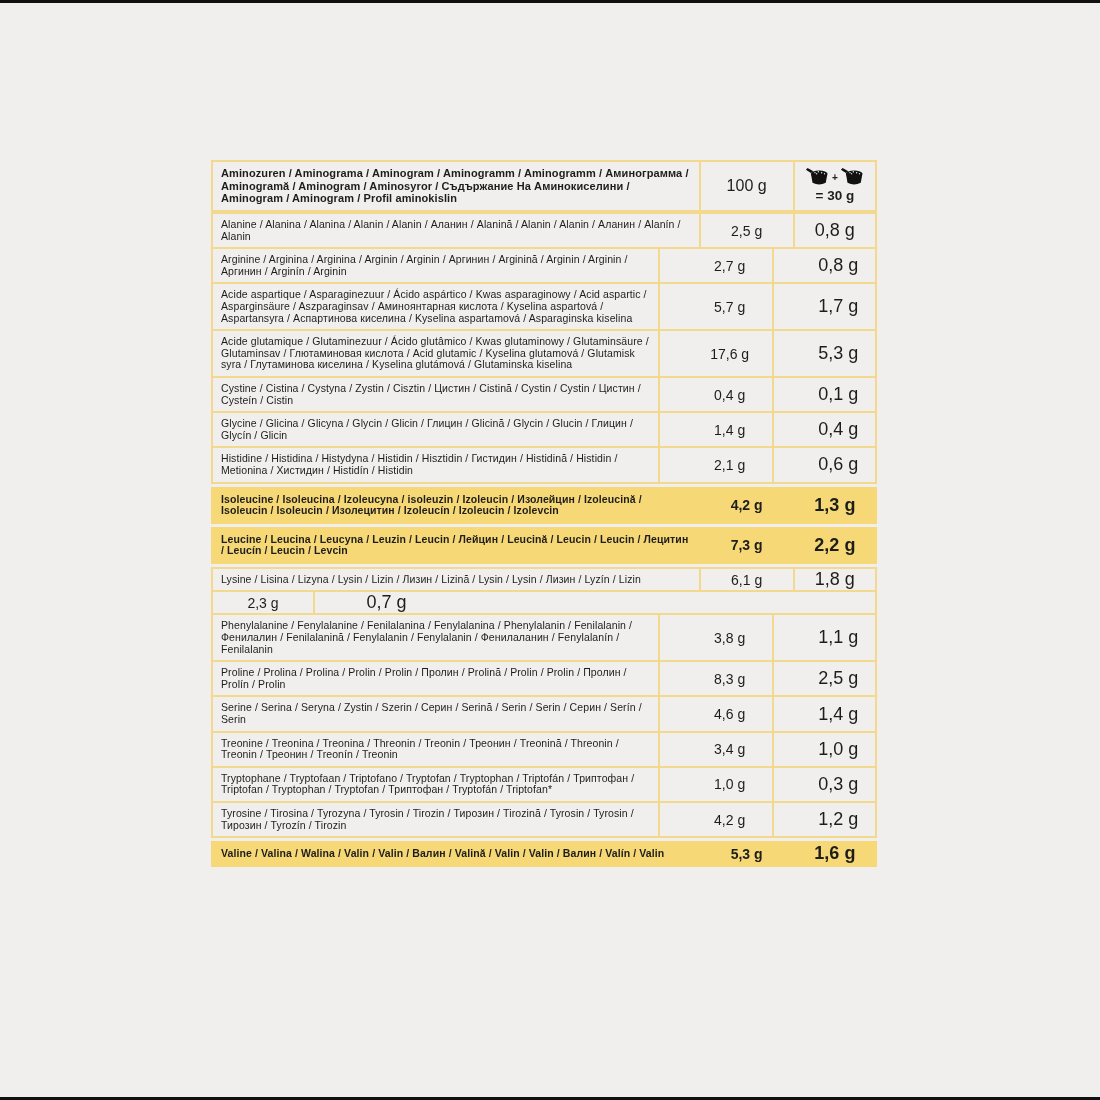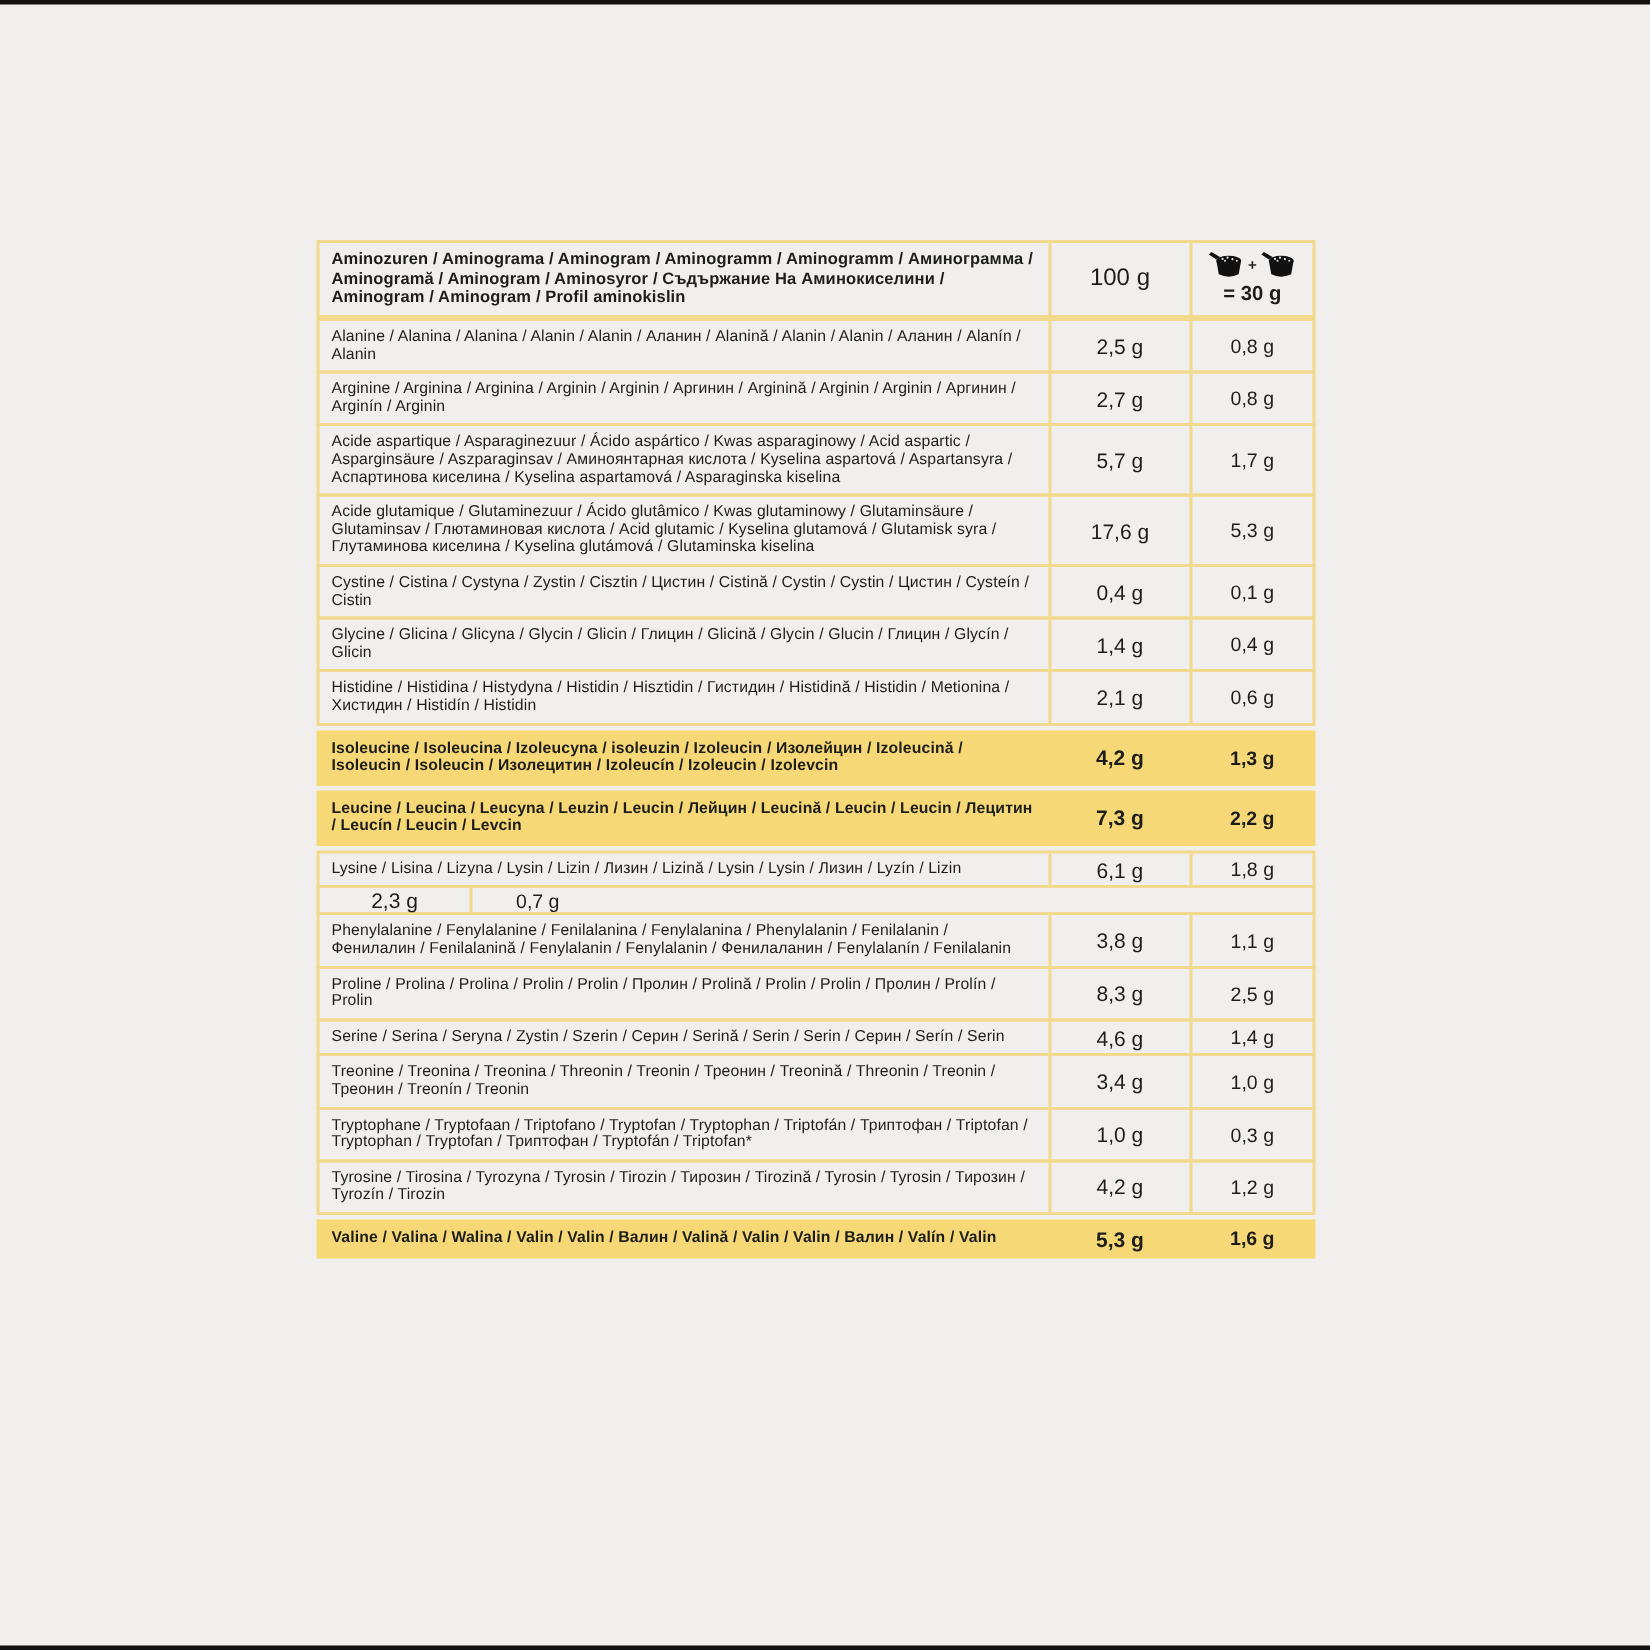--- a/index.html
+++ b/index.html
@@ -20,21 +20,21 @@
   .edge-line.top{top:0;}
   .edge-line.bottom{bottom:0;}
 
   .amino-table{
     width:666px;
     margin-left:211px;
     margin-top:160px;
   }
   .row{display:flex;background:transparent;}
   .row.bordered{border:2px solid var(--border);}
-  .row.bordered + .row.bordered{margin-top:-2px;}
+  .row.bordered + .row.bordered{margin-top:-2px;gap:28px;}
   .row.hl{
     border:2px solid transparent;
     background:var(--hl);
     margin:3px 0;
   }
   .row.hl .cell{border-color:transparent;font-weight:bold;}
 
   .cell{min-height:100%;}
   .cell.name{
     width:527px;
@@ -47,21 +47,21 @@
   .cell.val{
     width:102px;
     border-right:2px solid var(--border);
     display:flex;align-items:center;justify-content:center;
     font-size:14px;
   }
   .cell.scoopval{
     width:87px;
     border-right:none;
     display:flex;align-items:center;justify-content:center;
-    font-size:13px;
+    font-size:18px;
   }
 
   
   .row.header .cell.name{
     display:flex;align-items:center;
     font-weight:bold;
     font-size:11px;
     line-height:12.6px;
     min-height:48px;
   }

